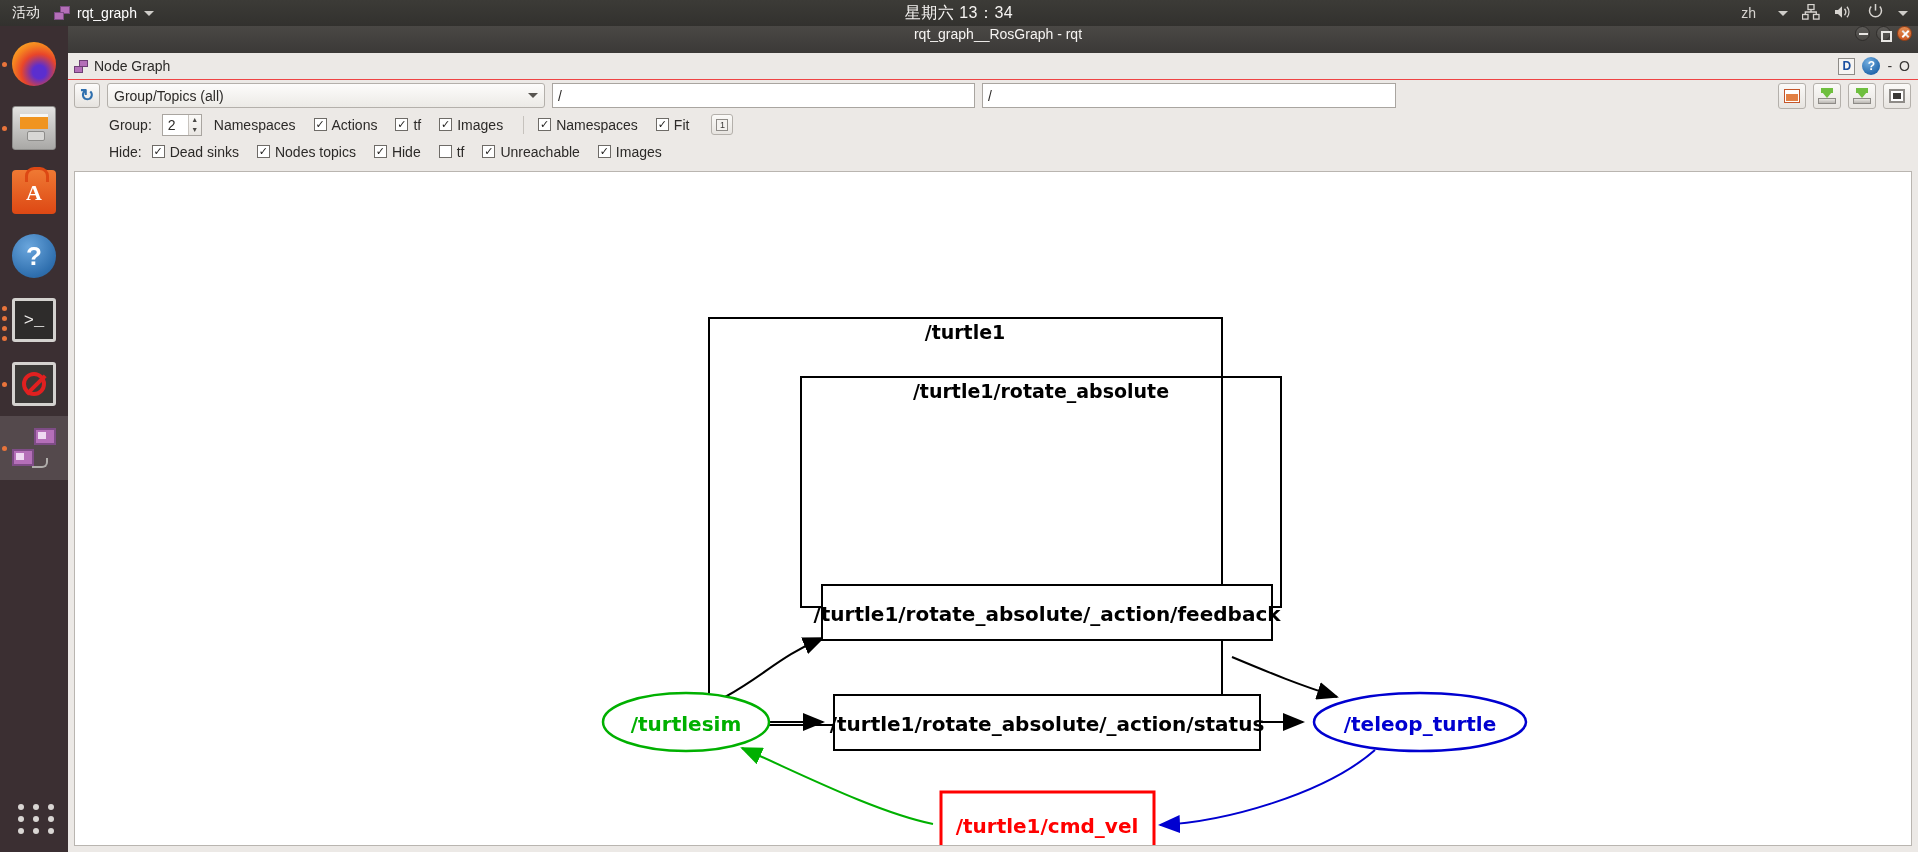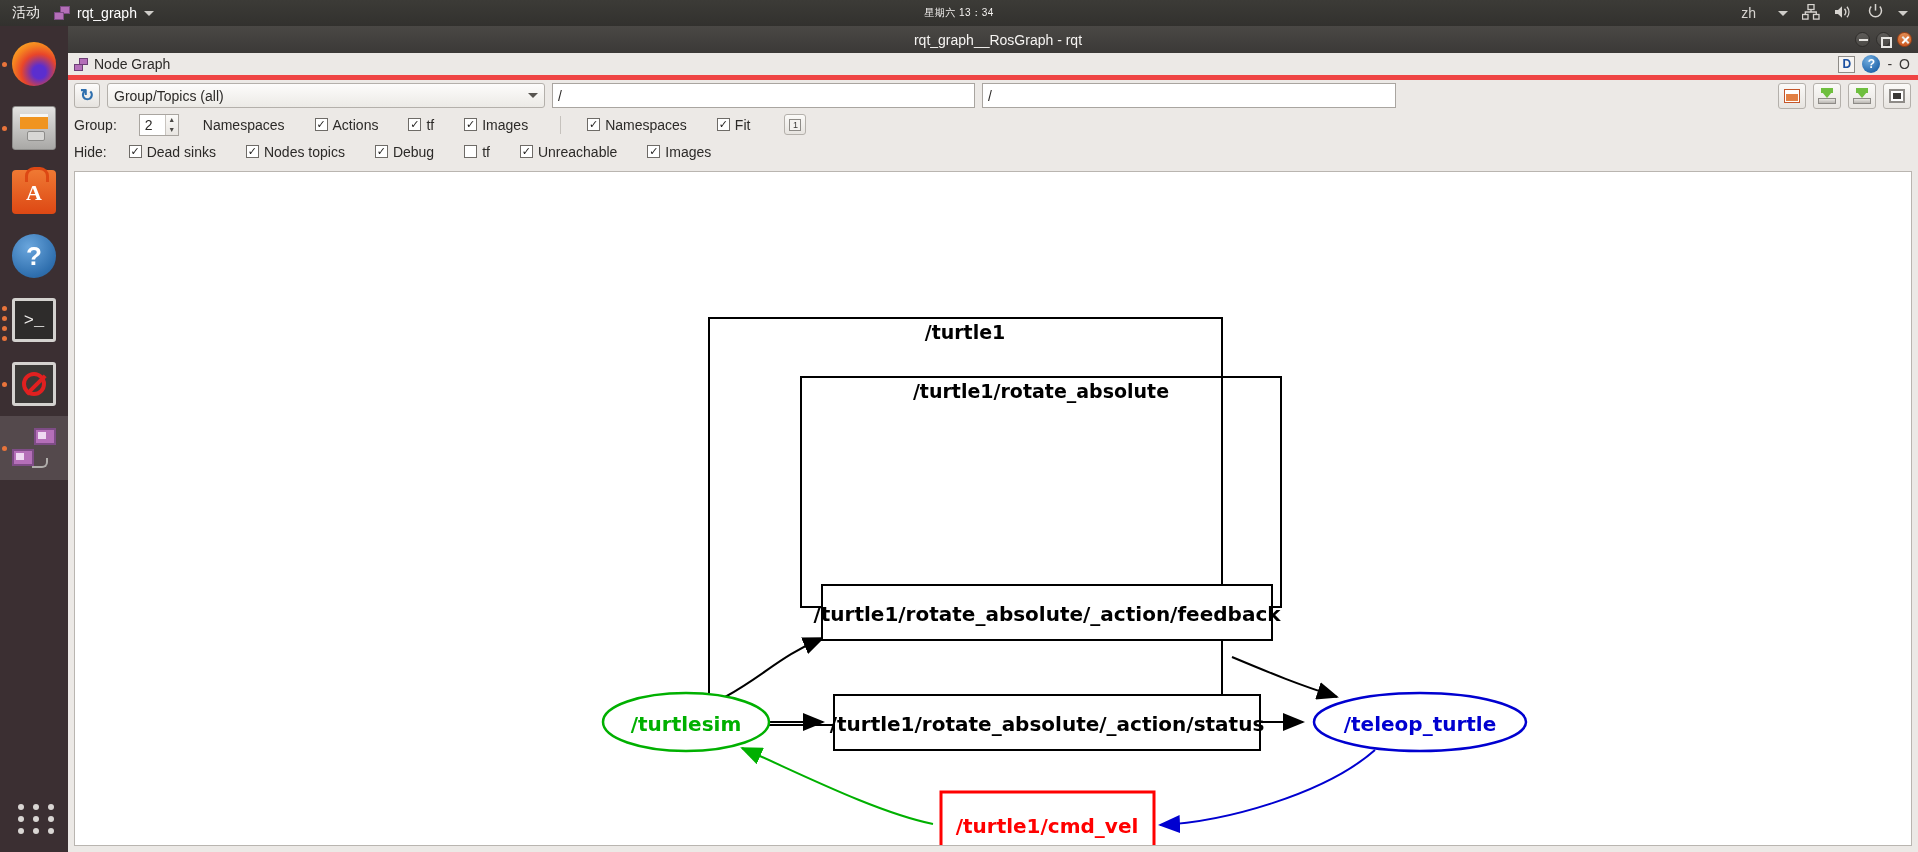--- a/index.html
+++ b/index.html
@@ -21,21 +21,21 @@
   #topbar .activities { padding: 0 14px 0 12px; color: #f2f0ee; font-size: 14px; }
   #topbar .appmenu { display: flex; align-items: center; gap: 7px; }
   #topbar .appname { color: #ffffff; font-size: 14px; }
   .caret-down {
     width: 0; height: 0; border-left: 5px solid transparent;
     border-right: 5px solid transparent; border-top: 5px solid #cfcdc9;
     display: inline-block;
   }
   #topbar .clock {
     position: absolute; left: 50%; transform: translateX(-50%);
-    color: #f5f3f1; font-size: 10px; letter-spacing: .5px;
+    color: #f5f3f1; font-size: 16px; letter-spacing: .5px;
   }
   #topbar .tray {
     position: absolute; right: 10px; display: flex; align-items: center; gap: 14px;
   }
   #topbar .tray .lang { color: #d7d4d0; font-size: 14px; }
   .tray-item { display: flex; align-items: center; gap: 22px; }
 
   
   .rqt-mini { position: relative; width: 16px; height: 14px; }
   .rqt-mini .s1 {
@@ -136,21 +136,21 @@
   }
   #apps-grid i { width: 6px; height: 6px; background:#d9d6d3; border-radius:50%; display:block; }
 
   
   #window {
     position: absolute; left: 68px; top: 26px;
     width: 1850px; height: 826px; background: #ece9e6;
   }
   #titlebar {
     height: 27px; background: linear-gradient(to bottom, #4a4845, #3b3937);
-    position: relative; display:flex; align-items:center; justify-content:center;padding-left:10px;
+    position: relative; display:flex; justify-content:center;padding-left:10px;
   }
   #titlebar .title { color: #f6f4f2; font-size: 14px; }
   #titlebar .wbtns {
     position:absolute; right: 6px; display:flex; align-items:center; gap: 6px;
   }
   .wbtn { width: 15px; height: 15px; border-radius: 50%;
     background: linear-gradient(to bottom, #5e5c59, #4b4946);
     border: 1px solid #2f2d2b; position: relative; }
   .wbtn.close { background: linear-gradient(to bottom, #e08b52, #cf5a22); border-color:#9c4015; }
   .wbtn:before {
@@ -160,21 +160,21 @@
   .wbtn.close:before { transform: rotate(45deg); }
   .wbtn.close:after {
     content:""; position:absolute; left:3px; top:6px; width:9px; height:2px;
     background:#fff; transform: rotate(-45deg);
   }
 
   
   #panelhdr {
     height: 27px; background: #ece9e6;
     display: flex; align-items: center; padding: 0 6px;
-    position: relative; border-bottom: 5px solid #ef4444;
+    position: relative; border-bottom: 1px solid #ef4444;
   }
   #panelhdr .ptitle { font-size: 14px; color:#2c2a28; margin-left: 6px; }
   #panelhdr .phdr-btns {
     position:absolute; right: 8px; display:flex; align-items:center; gap: 7px;
   }
   .hdr-dock {
     width: 17px; height: 17px; border:1px solid #8e8b87; background:#f6f4f2;
     font-size: 12px; color:#1a4fa0; display:flex; align-items:center; justify-content:center;
     font-weight: bold;
   }
@@ -227,22 +227,22 @@
   .ic-save { width:18px; height:16px; position:relative; }
   .ic-save .disk { position:absolute; left:0; bottom:0; width:18px; height:6px;
     background:linear-gradient(to bottom,#e9e7e3,#b9b6b1); border:1px solid #8e8b87;}
   .ic-save .arw { position:absolute; left:3px; top:0; width:12px; height:5px; background:#6fbf3f;}
   .ic-save .arw2 { position:absolute; left:4px; top:4px; width:0;height:0;
     border-left:5px solid transparent;border-right:5px solid transparent;border-top:6px solid #6fbf3f;}
   .ic-img { width:16px; height:14px; border:2px solid #8e8b87; background:#fff; padding:2px;}
   .ic-img i { display:block; width:100%; height:100%; background:#3a3836; }
 
   #toolbar2, #toolbar3 {
-    height: 27px; display:flex; align-items:center; gap: 16px; padding: 0 6px;
-    font-size: 14px; color:#2c2a28;
+    height: 27px; display:flex; align-items:center; gap: 4px; padding: 0 6px;
+    font-size: 14px; color:#2c2a28;margin-left:35px;
   }
   .lbl { margin-right: 6px; }
   .spin {
     width: 40px; height: 22px; border:1px solid #a9a5a0; background:#fff;
     display:flex; align-items:center; padding-left:5px; font-size:14px; position:relative;
     margin-right: 8px;
   }
   .spin .arrows {
     position:absolute; right:0; top:0; bottom:0; width:13px;
     border-left:1px solid #c8c4bf;
@@ -473,21 +473,21 @@
     <span class="cbx">
       <span class="box">✓</span>
       <span>Dead sinks</span>
     </span>
     <span class="cbx">
       <span class="box">✓</span>
       <span>Nodes topics</span>
     </span>
     <span class="cbx">
       <span class="box">✓</span>
-      <span>Debug</span>
+      <span>Hide</span>
     </span>
     <span class="cbx">
       <span class="box"></span>
       <span>tf</span>
     </span>
     <span class="cbx">
       <span class="box">✓</span>
       <span>Unreachable</span>
     </span>
     <span class="cbx">

